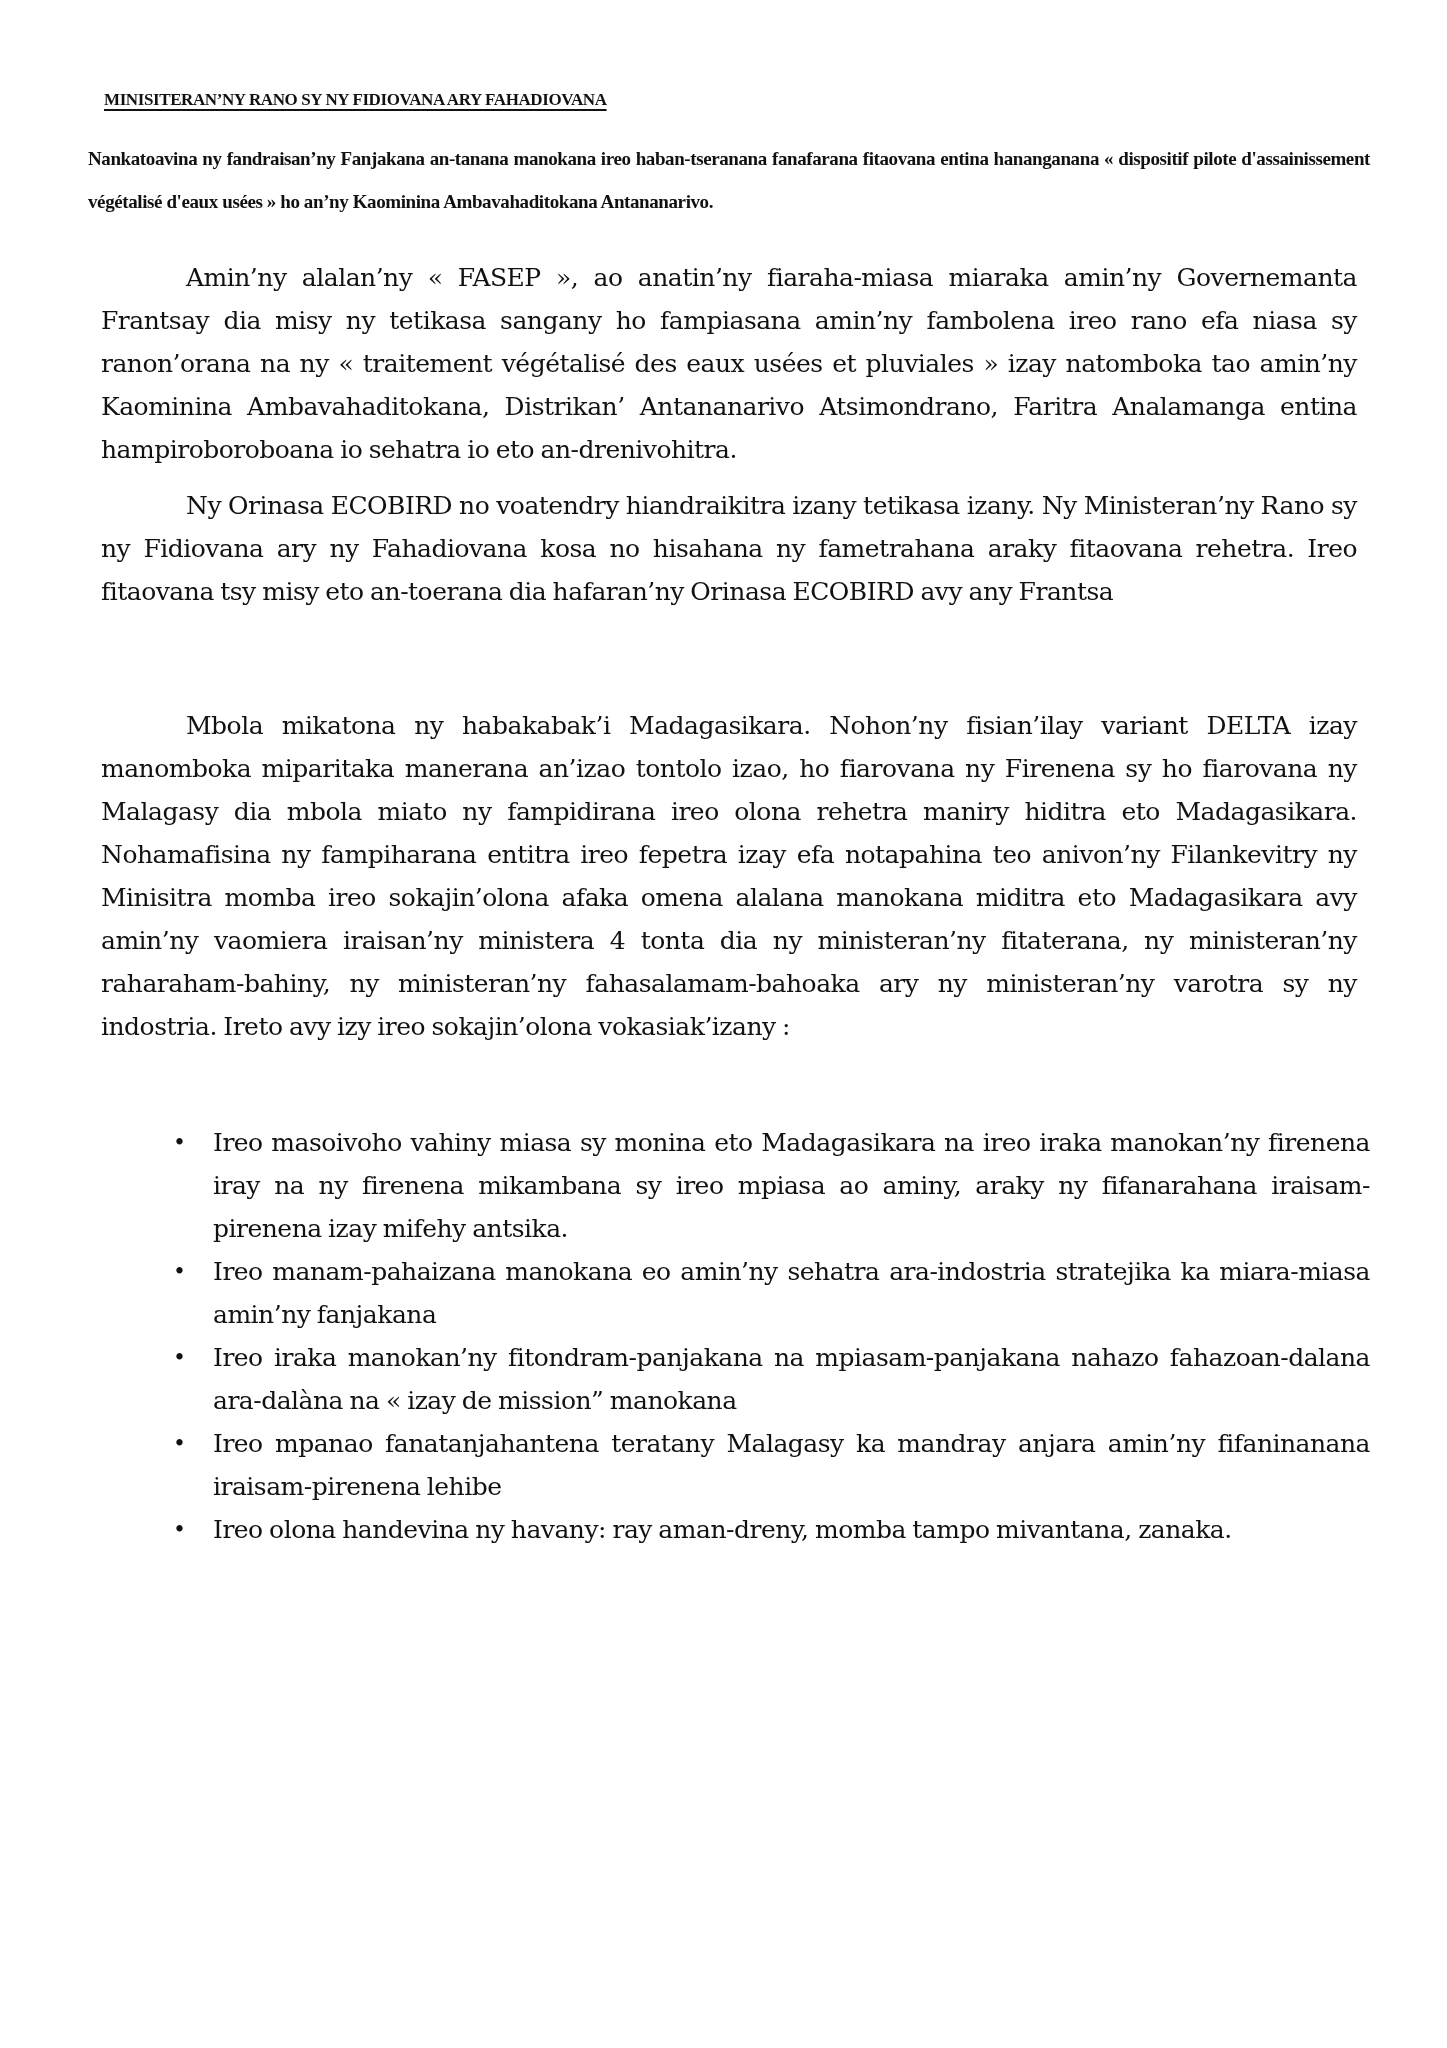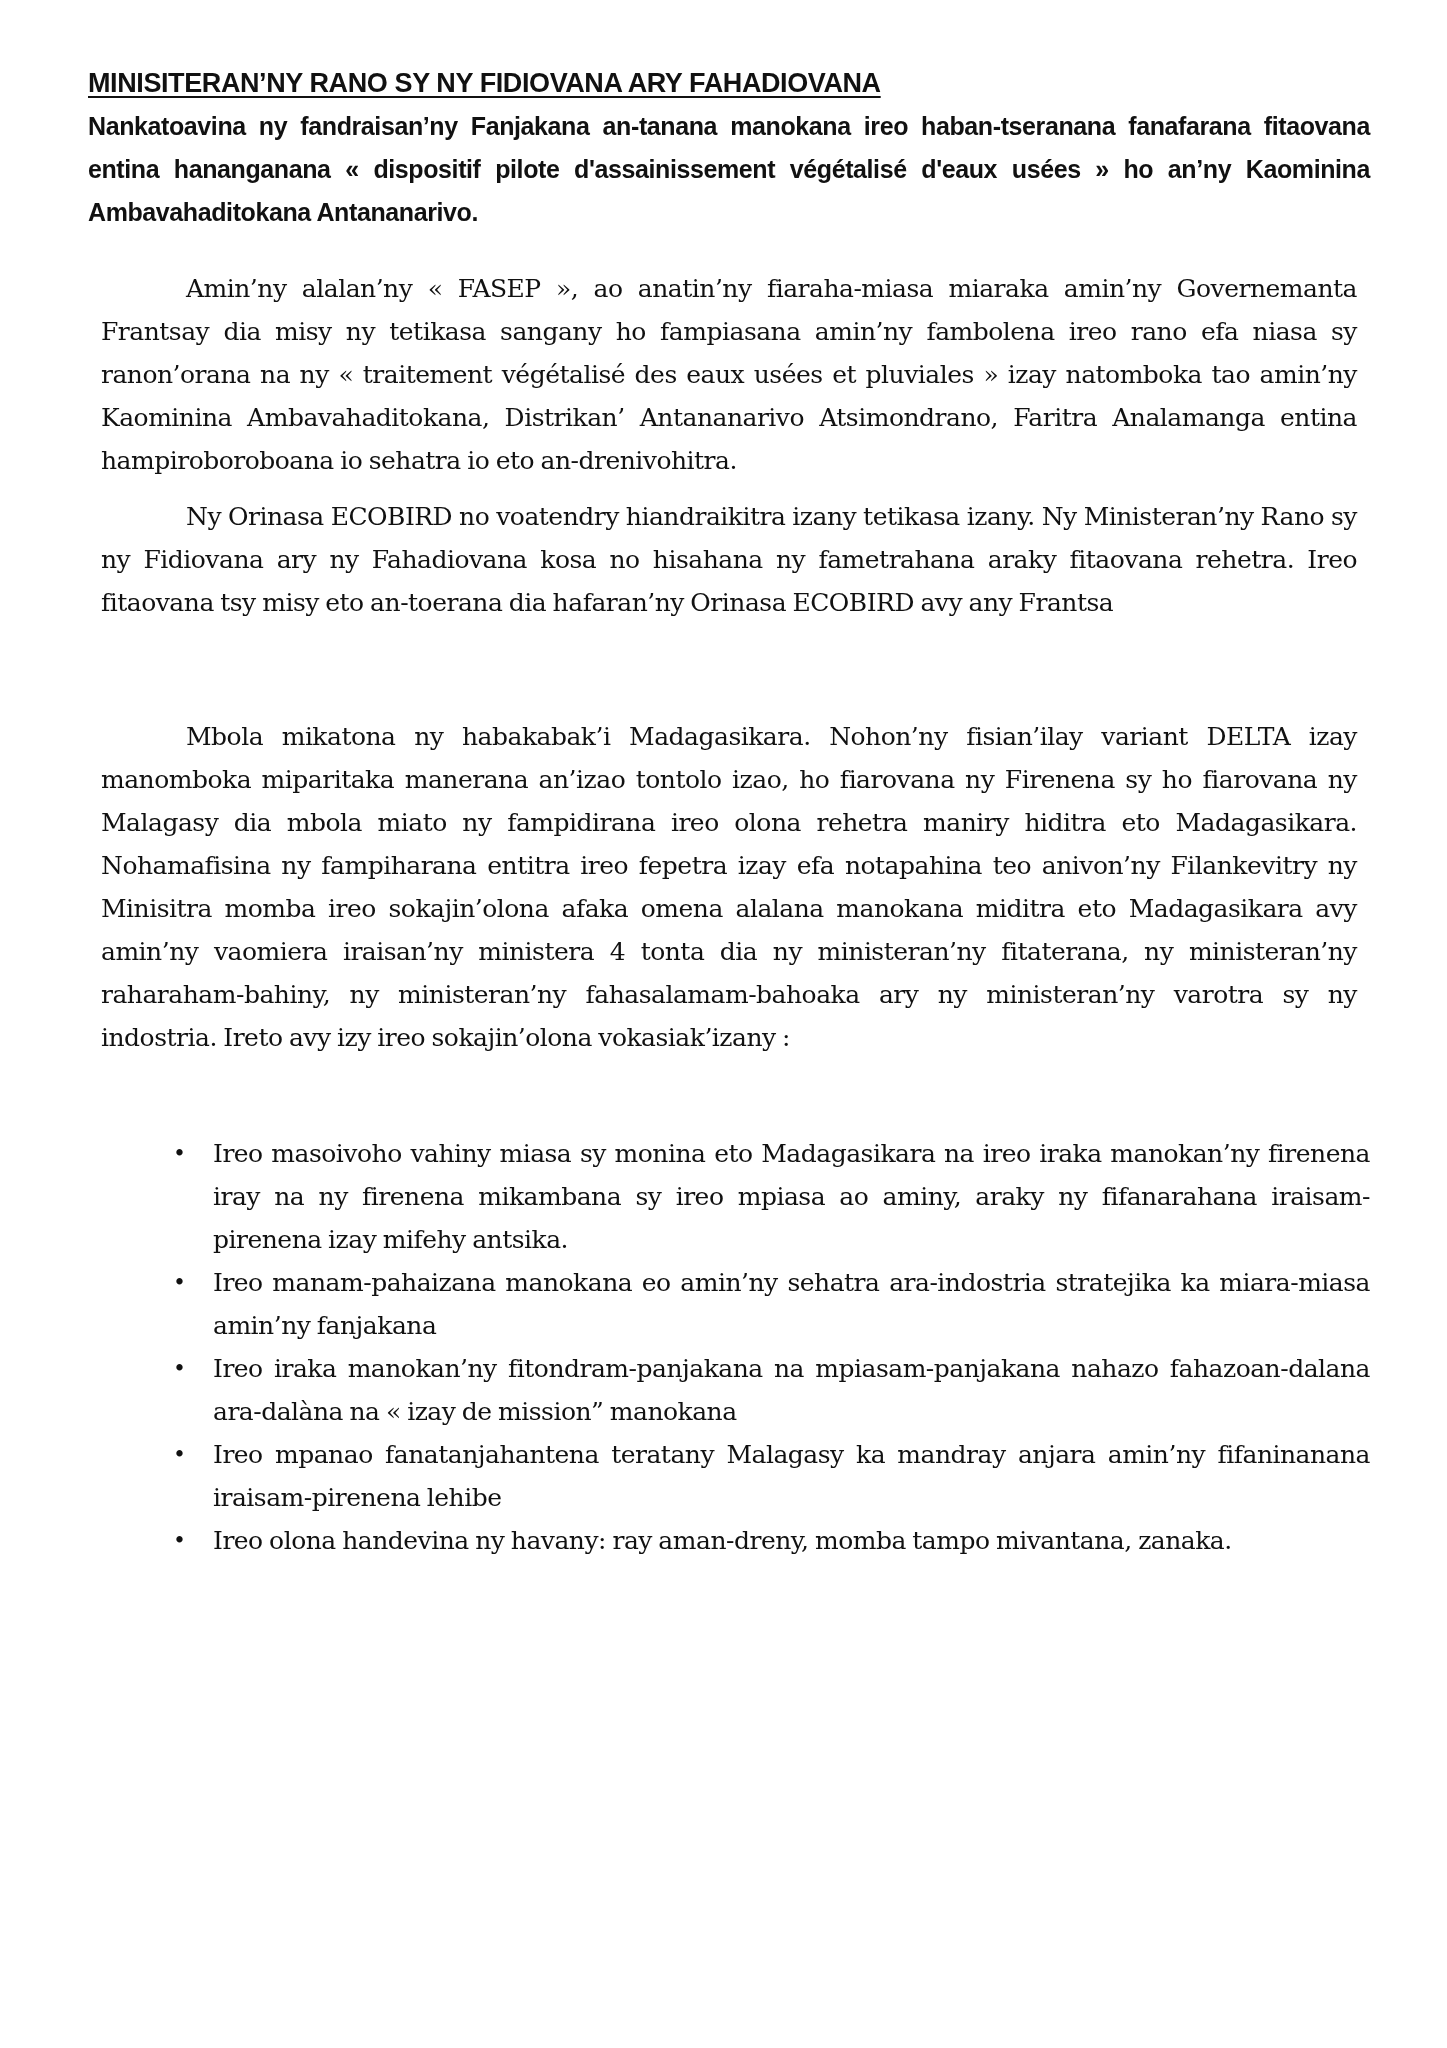--- a/index.html
+++ b/index.html
@@ -15,34 +15,34 @@
       color: #111111;
       font-family: "DejaVu Serif", "Liberation Serif", serif;
     }
     .page {
       position: absolute;
       left: 88px;
       top: 62px;
       width: 1282px;
     }
     .heading {
-      font-family: Liberation Sans, sans-serif;
+      font-family: Liberation Serif, serif;
       font-weight: bold;
-      font-size: 27px;
+      font-size: 17px;
       line-height: 43px;
       text-decoration: underline;
       text-decoration-thickness: 2px;
       text-underline-offset: 4px;
-      margin: 0;
+      margin: 16px;
       letter-spacing: -0.4px;
     }
     .subheading {
-      font-family: Liberation Sans, sans-serif;
+      font-family: Liberation Serif, serif;
       font-weight: bold;
-      font-size: 25px;
+      font-size: 19px;
       line-height: 43px;
       text-align: justify;
       margin: 0;
       letter-spacing: -0.4px;
     }
     .para {
       font-family: "DejaVu Serif", "Liberation Serif", serif;
       font-size: 25px;
       line-height: 43px;
       text-align: justify;

